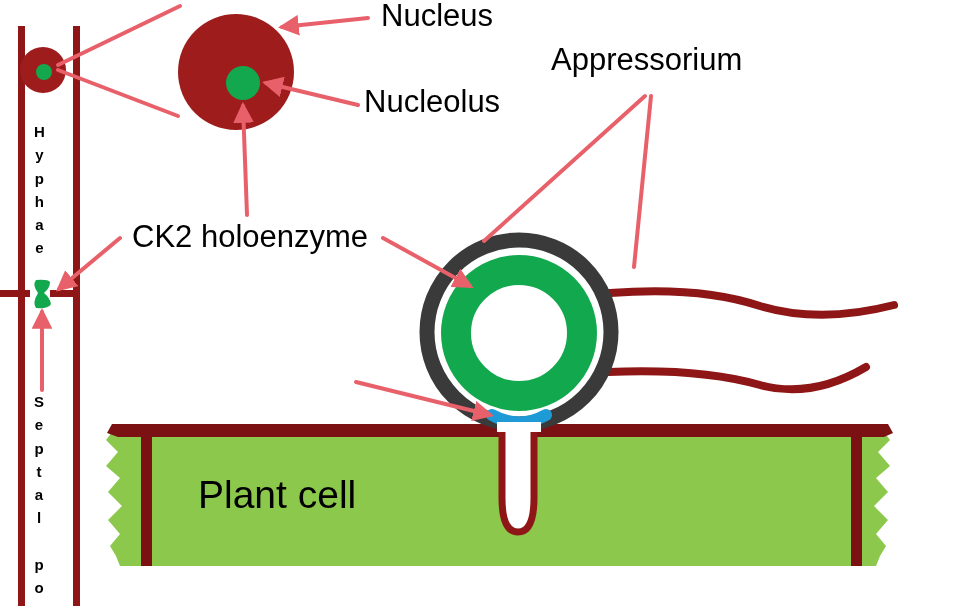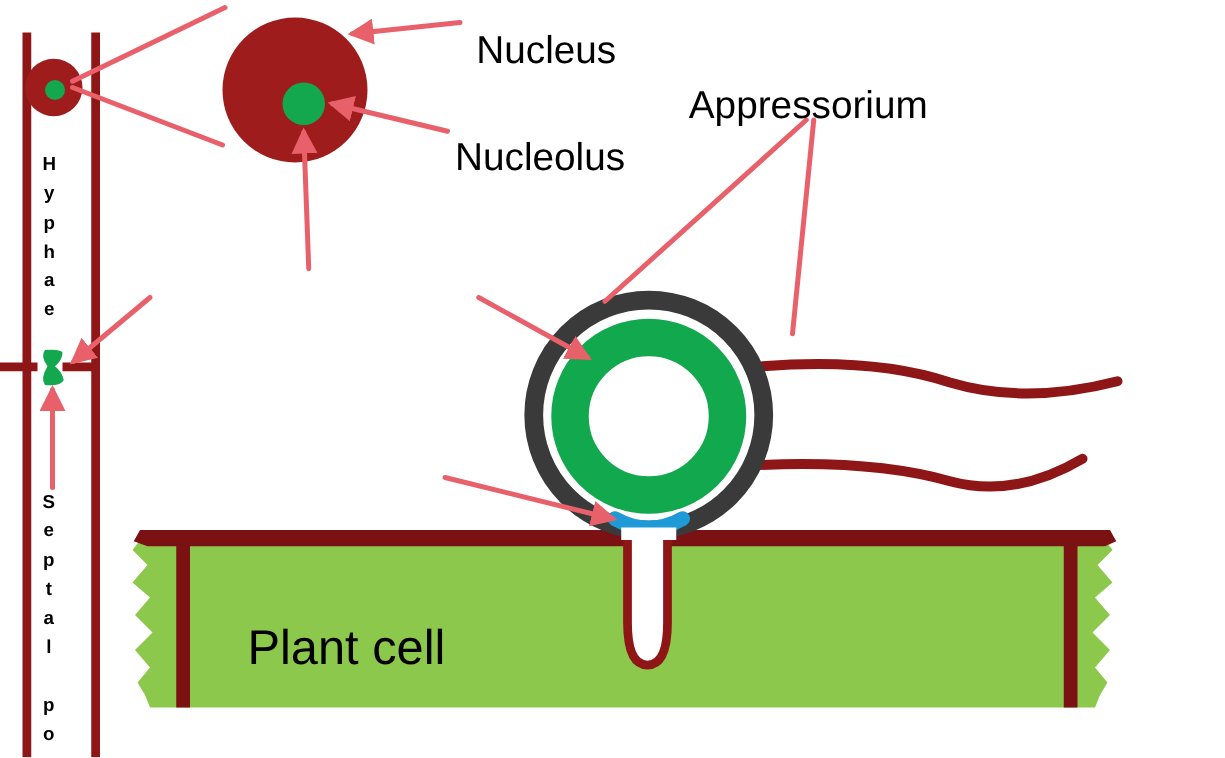--- a/index.html
+++ b/index.html
@@ -21,21 +21,20 @@
     top: 0;
     width: 980px;
     height: 606px;
   }
   .label {
     position: absolute;
     color: #000000;
     font-family: "Liberation Sans", sans-serif;
     white-space: nowrap;
     line-height: 1;
-    margin-top: 24px;
   }
   .label-lg { font-size: 31px; }
   .label-plant { font-size: 39px; }
   .vlabel {
     position: absolute;
     font-family: "Liberation Sans", sans-serif;
     font-weight: bold;
     font-size: 15px;
     color: #000000;
     display: flex;
@@ -152,20 +151,21 @@
     </g>
 
   </svg>
 
   <div class="label label-lg" style="left:381px; top:0px;">Nucleus</div>
 
   <div class="label label-lg" style="left:364px; top:86px;">Nucleolus</div>
 
   <div class="label label-lg" style="left:551px; top:44px;">Appressorium</div>
 
+  <div class="label label-lg" style="left:132px; top:221px;">CK2 holoenzyme</div>
 
 
   <div class="label label-plant" style="left:198px; top:475px;">Plant cell</div>
 
   <div class="vlabel" style="left:34px; top:120px;">
     <span>H</span>
     <span>y</span>
     <span>p</span>
     <span>h</span>
     <span>a</span>

